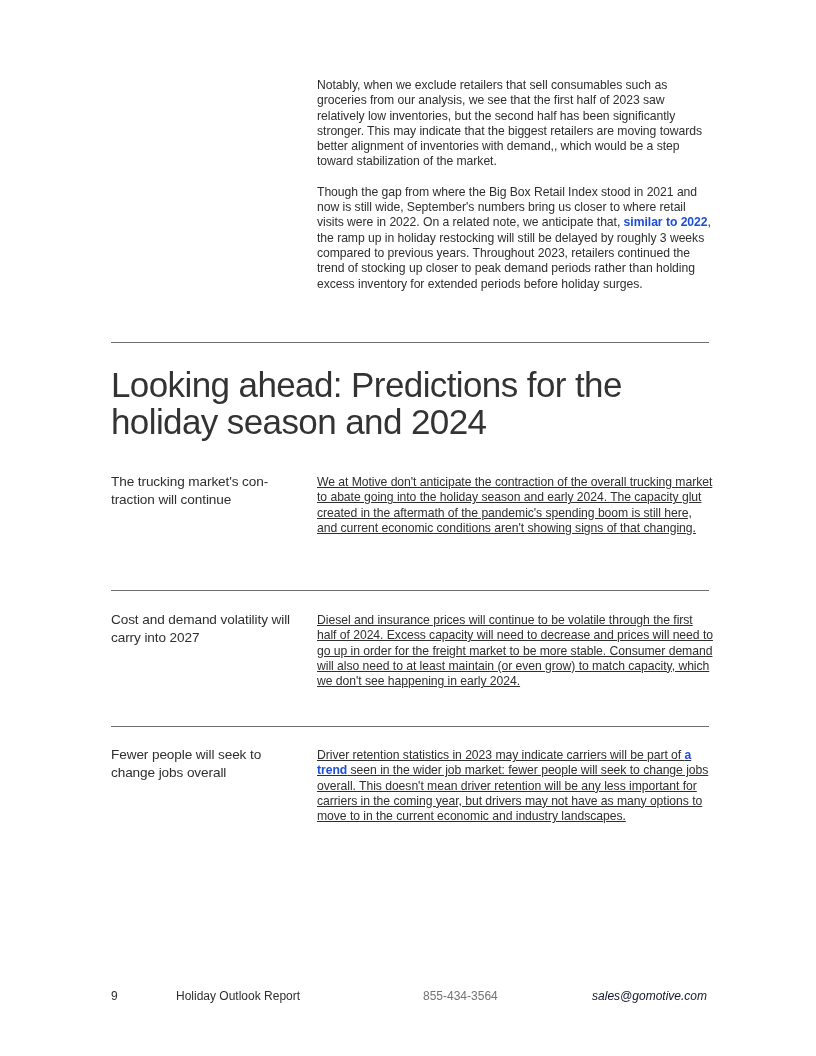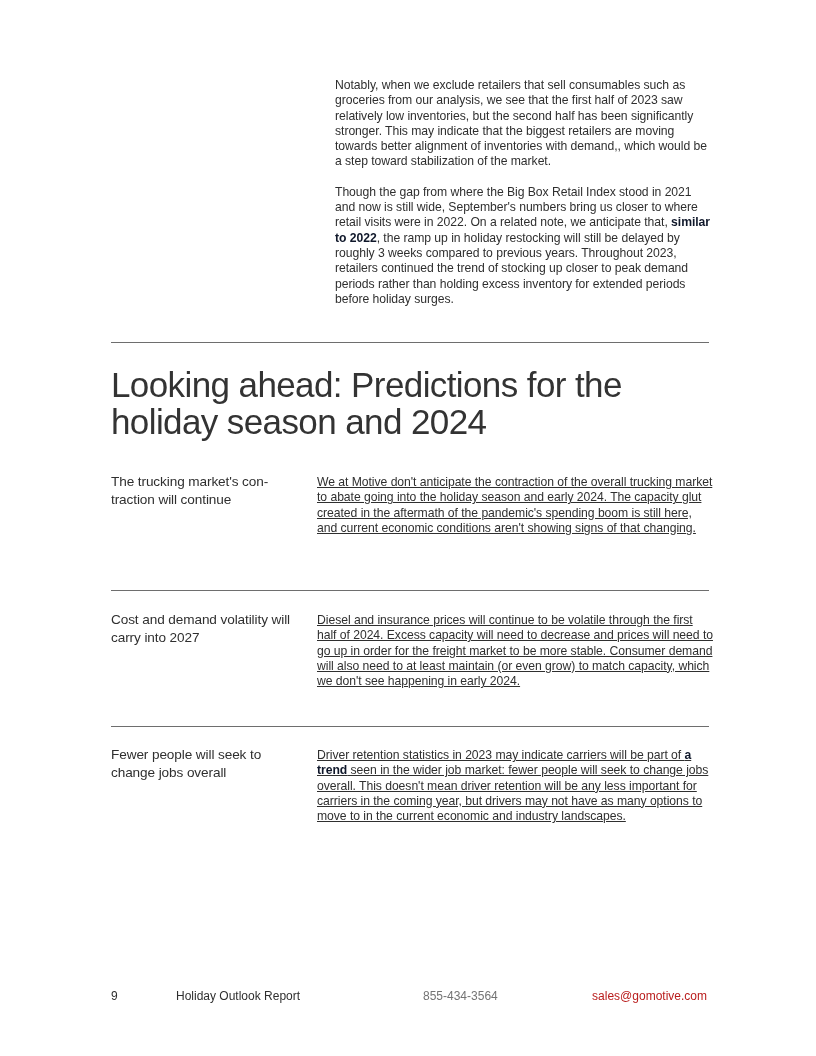--- a/index.html
+++ b/index.html
@@ -2,39 +2,39 @@
 <html><head>
   <meta charset="utf-8">
   <style>
     html, body { margin: 0; padding: 0; }
     body {
       width: 816px; height: 1056px; background: #ffffff;
       position: relative; overflow: hidden;
       font-family: "Liberation Sans", sans-serif; color: #2b2b2b;
     }
     .body-text { font-size: 12.2px; line-height: 15.3px; color: #2f2f2f; letter-spacing: -0.05px; }
-    .link { color: #0f172a; font-weight: bold; text-decoration: none; }
+    .link { color: #1d4ed8; font-weight: bold; text-decoration: none; }
     #intro { position: absolute; left: 317px; top: 78px; width: 395px; }
-    #intro p { margin: 0 0 15px 18px; }
+    #intro p { margin: 0 0 15px 0; }
     .rule { position: absolute; left: 111px; width: 598px; height: 0; border-top: 1.3px solid #6e6e6e; }
     #section-title {
       position: absolute; left: 111px; top: 366px; width: 600px; margin: 0;
       font-size: 35px; line-height: 37px; font-weight: normal; color: #333333; letter-spacing: -0.6px;
     }
     .prediction { position: absolute; left: 111px; width: 600px; }
     .pred-head {
       position: absolute; left: 0; top: 0; width: 185px;
       font-size: 13.6px; line-height: 18px; font-weight: normal; color: #2f2f2f; letter-spacing: -0.1px;
     }
     .pred-body { position: absolute; left: 206px; top: 2px; width: 396px; text-decoration: underline; }
     #footer { position: absolute; left: 111px; top: 989px; width: 598px; height: 16px; font-size: 12px; }
     #footer .page-num { position: absolute; left: 0; color: #2f2f2f; }
     #footer .report-title { position: absolute; left: 25px; color: #2f2f2f; margin-left: 40px; }
     #footer .phone { position: absolute; left: 312px; color: #737373; }
-    #footer .email { position: absolute; right: 2px; color: #b91c1c; }
+    #footer .email { position: absolute; right: 2px; color: #0f172a; font-style: italic; }
   </style>
 </head>
 <body>
 
 <div id="intro" class="body-text">
   <p>Notably, when we exclude retailers that sell consumables such as groceries from our analysis, we see that the first half of 2023 saw relatively low inventories, but the second half has been significantly stronger. This may indicate that the biggest retailers are moving towards better alignment of inventories with demand,, which would be a step toward stabilization of the market.</p>
   <p><span>Though the gap from where the Big Box Retail Index stood in 2021 and now is still wide, September's numbers bring us closer to where retail visits were in 2022. On a related note, we anticipate that, </span><a class="link" href="#">similar to 2022</a><span>, the ramp up in holiday restocking will still be delayed by roughly 3 weeks compared to previous years. Throughout 2023, retailers continued the trend of stocking up closer to peak demand periods rather than holding excess inventory for extended periods before holiday surges.</span></p>
 </div>
 
 <div class="rule" style="top:342px;"></div>

